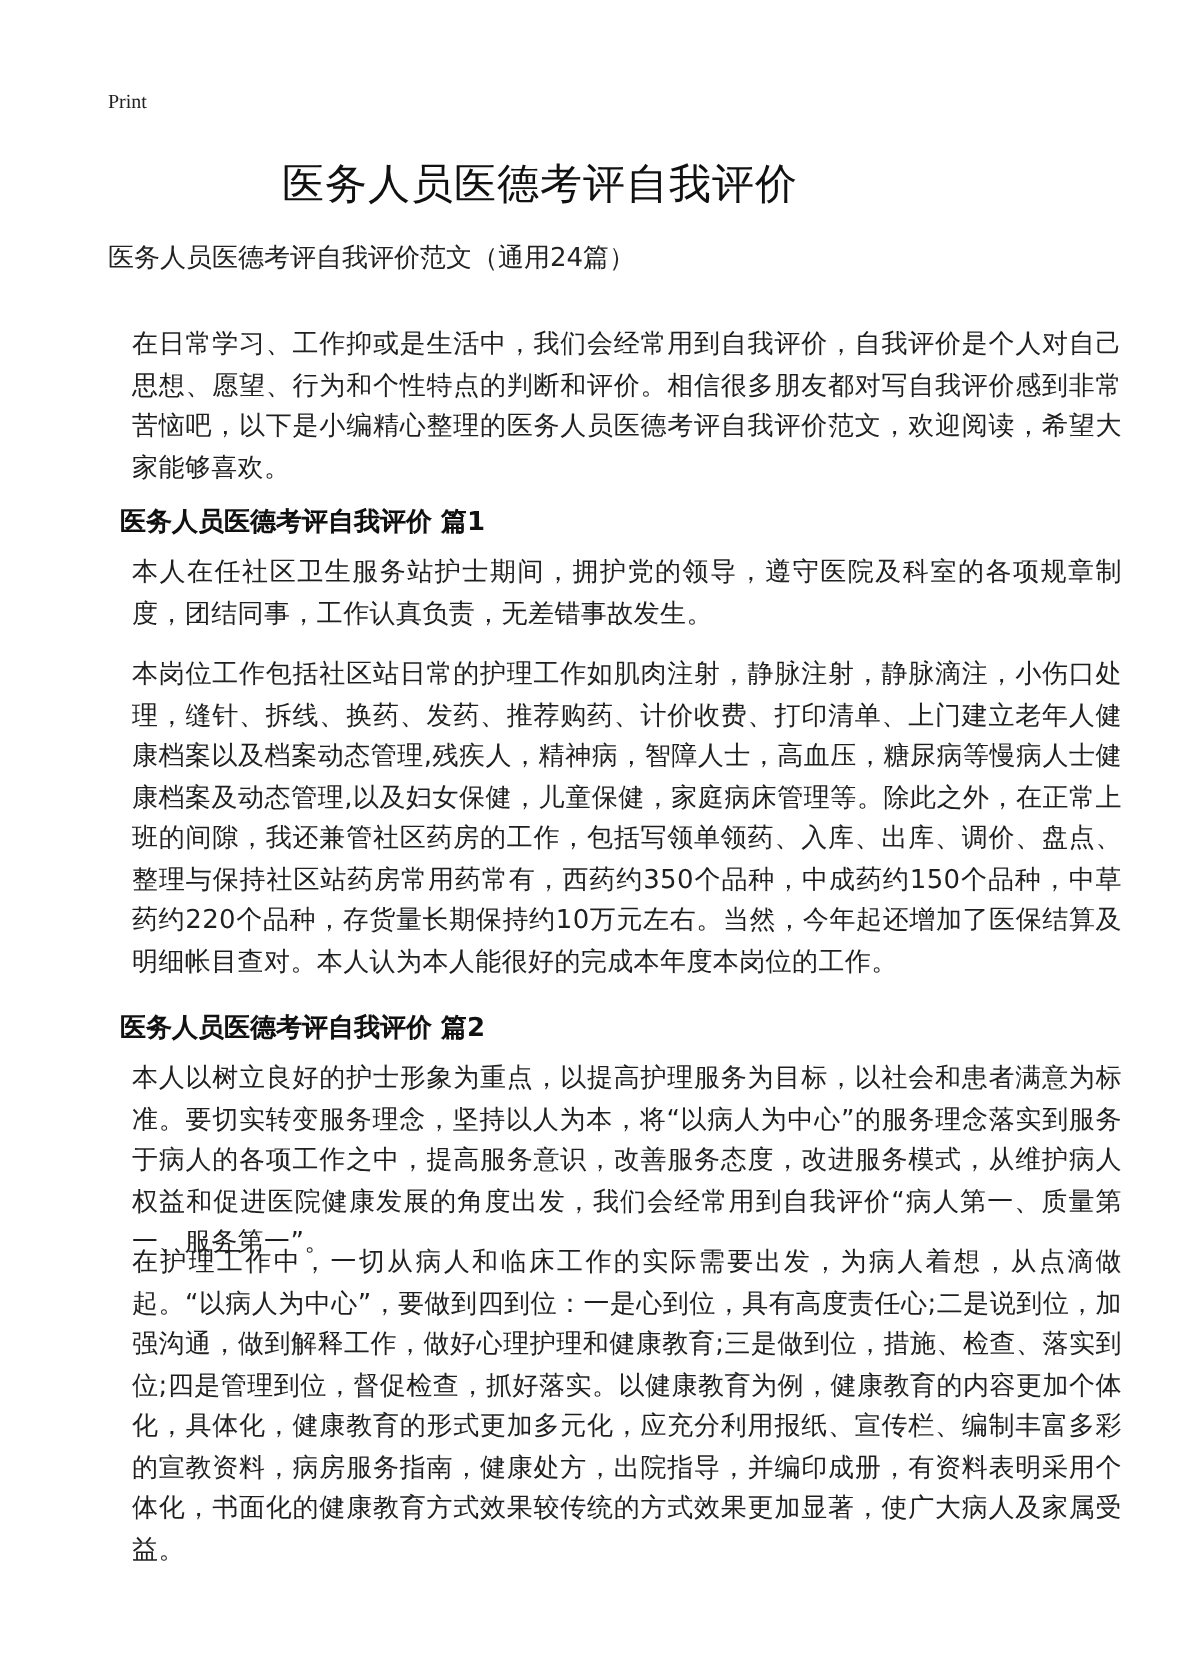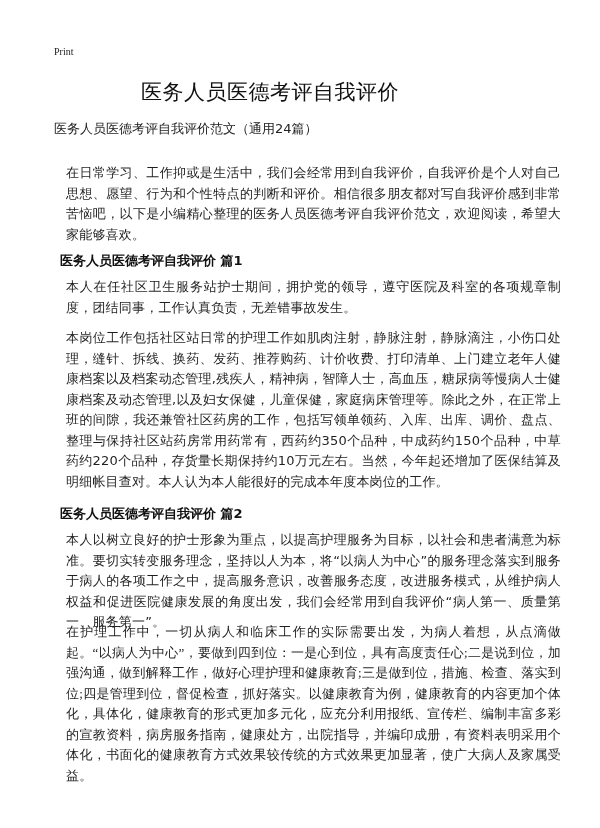--- a/index.html
+++ b/index.html
@@ -79,13 +79,13 @@
 <h2 class="section-heading" style="top:236px;">医务人员医德考评自我评价 篇1</h2>
 
 <p class="para" style="top:265px;">本人在任社区卫生服务站护士期间，拥护党的领导，遵守医院及科室的各项规章制度，团结同事，工作认真负责，无差错事故发生。</p>
 
 <p class="para" style="top:316px;">本岗位工作包括社区站日常的护理工作如肌肉注射，静脉注射，静脉滴注，小伤口处理，缝针、拆线、换药、发药、推荐购药、计价收费、打印清单、上门建立老年人健康档案以及档案动态管理,残疾人，精神病，智障人士，高血压，糖尿病等慢病人士健康档案及动态管理,以及妇女保健，儿童保健，家庭病床管理等。除此之外，在正常上班的间隙，我还兼管社区药房的工作，包括写领单领药、入库、出库、调价、盘点、整理与保持社区站药房常用药常有，西药约350个品种，中成药约150个品种，中草药约220个品种，存货量长期保持约10万元左右。当然，今年起还增加了医保结算及明细帐目查对。本人认为本人能很好的完成本年度本岗位的工作。</p>
 
 <h2 class="section-heading" style="top:489px;">医务人员医德考评自我评价 篇2</h2>
 
 <p class="para" style="top:518px;">本人以树立良好的护士形象为重点，以提高护理服务为目标，以社会和患者满意为标准。要切实转变服务理念，坚持以人为本，将“以病人为中心”的服务理念落实到服务于病人的各项工作之中，提高服务意识，改善服务态度，改进服务模式，从维护病人权益和促进医院健康发展的角度出发，我们会经常用到自我评价“病人第一、质量第一、服务第一”。</p>
 
-<p class="para" style="top:610px;font-family:Liberation Serif, serif;">在护理工作中，一切从病人和临床工作的实际需要出发，为病人着想，从点滴做起。“以病人为中心”，要做到四到位：一是心到位，具有高度责任心;二是说到位，加强沟通，做到解释工作，做好心理护理和健康教育;三是做到位，措施、检查、落实到位;四是管理到位，督促检查，抓好落实。以健康教育为例，健康教育的内容更加个体化，具体化，健康教育的形式更加多元化，应充分利用报纸、宣传栏、编制丰富多彩的宣教资料，病房服务指南，健康处方，出院指导，并编印成册，有资料表明采用个体化，书面化的健康教育方式效果较传统的方式效果更加显著，使广大病人及家属受益。</p>
+<p class="para" style="top:610px;">在护理工作中，一切从病人和临床工作的实际需要出发，为病人着想，从点滴做起。“以病人为中心”，要做到四到位：一是心到位，具有高度责任心;二是说到位，加强沟通，做到解释工作，做好心理护理和健康教育;三是做到位，措施、检查、落实到位;四是管理到位，督促检查，抓好落实。以健康教育为例，健康教育的内容更加个体化，具体化，健康教育的形式更加多元化，应充分利用报纸、宣传栏、编制丰富多彩的宣教资料，病房服务指南，健康处方，出院指导，并编印成册，有资料表明采用个体化，书面化的健康教育方式效果较传统的方式效果更加显著，使广大病人及家属受益。</p>
 
 </body></html>

